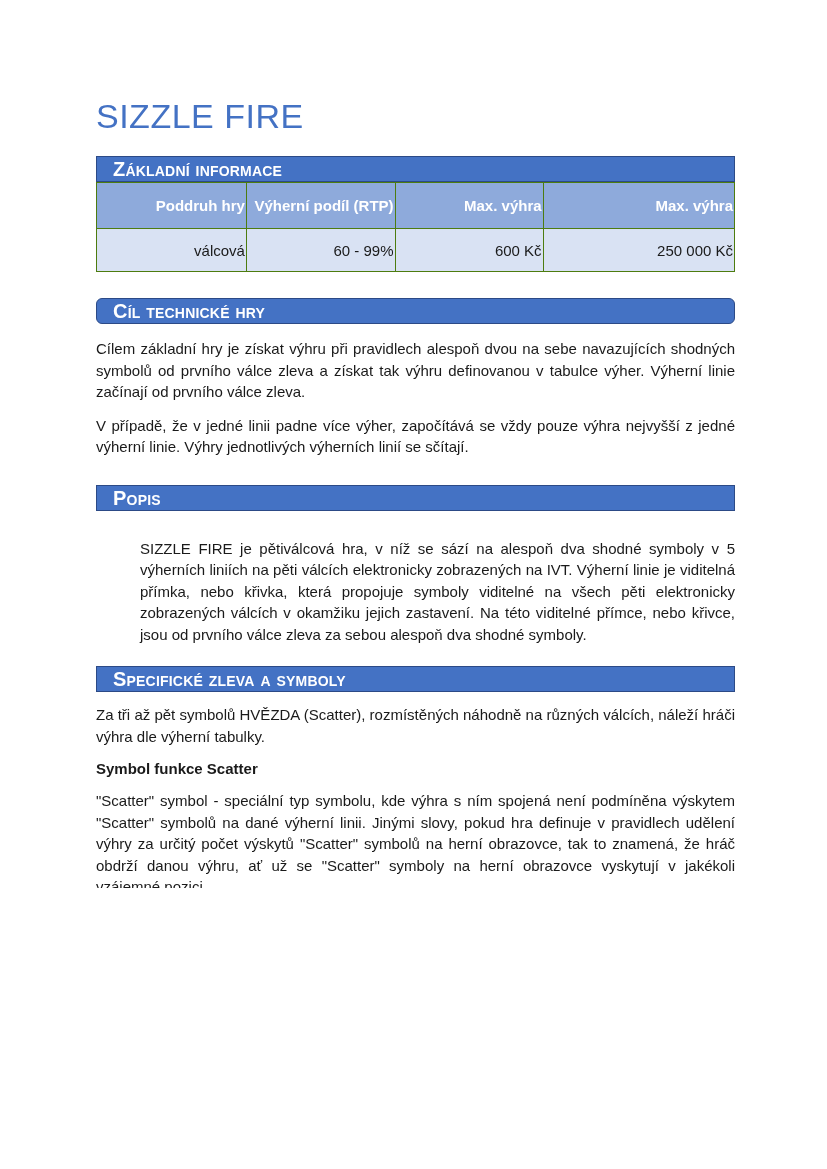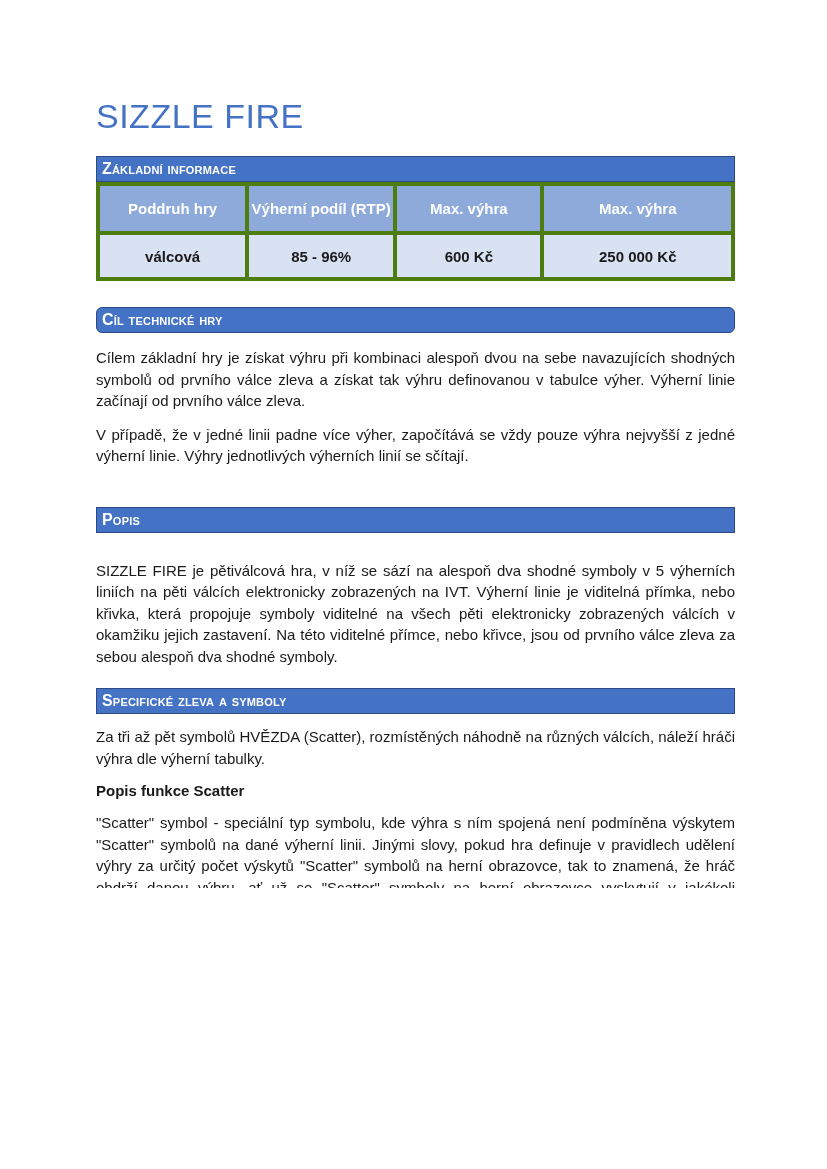--- a/index.html
+++ b/index.html
@@ -27,68 +27,68 @@
     line-height: 40px;
     font-weight: 400;
     letter-spacing: 0.5px;
     color: #4472C4;
   }
   .section-bar {
     background: #4472C4;
     border: 1px solid #2c4a86;
     color: #ffffff;
     font-weight: 700;
-    font-size: 16px;
+    font-size: 20px;
     line-height: 16px;
-    padding: 4px 5px;
+    padding: 4px 16px;
     font-variant: small-caps;
     letter-spacing: 0.2px;
   }
   .bar-basic    { margin-top: 20px; }
   .bar-goal     { margin-top: 26px; border-radius: 6px; }
-  .bar-desc     { margin-top: 40px; }
+  .bar-desc     { margin-top: 27px; }
   .bar-specific { margin-top: 21px; }
 
   .info-table {
     width: 100%;
     border-collapse: collapse;
     table-layout: fixed;
   }
   .info-table th, .info-table td {
-    border: 4px solid #4d7c0f;
-    text-align: center;
+    border: 1px solid #4d7c0f;
+    text-align: right;
     vertical-align: middle;
     font-size: 15px;
     overflow: hidden;
   }
   .info-table th {
     background: #8EAADB;
     color: #ffffff;
     font-weight: 700;
     height: 43px;
   }
   .info-table td {
     background: #D9E2F3;
     color: #1a1a1a;
-    font-weight: 700;
+    font-weight: 400;
     height: 40px;
   }
   .col-1 { width: 23.5%; }
   .col-2 { width: 23.3%; }
   .col-3 { width: 23.2%; }
   .col-4 { width: 30.0%; }
 
   .body-para {
     margin: 12px 0 0 0;
     font-size: 15px;
     line-height: 21.5px;
     text-align: justify;
   }
   .para-first { margin-top: 14px; }
-  .desc-para  { margin-top: 27px; }
+  .desc-para  { margin-top: 27px; margin-left: 44px; }
 
   .sub-heading {
     margin: 19px 0 0 0;
     font-size: 15px;
     line-height: 18px;
     font-weight: 700;
   }
   .sub-heading + .body-para { }
   .sub-heading.second { margin-top: 13px; }
 </style>
@@ -114,42 +114,42 @@
       <tr>
         <th>Poddruh hry</th>
         <th>Výherní podíl (RTP)</th>
         <th>Max. výhra</th>
         <th>Max. výhra</th>
       </tr>
     </thead>
     <tbody>
       <tr>
         <td>válcová</td>
-        <td>85 - 96%</td>
+        <td>60 - 99%</td>
         <td>600 Kč</td>
         <td>250 000 Kč</td>
       </tr>
     </tbody>
   </table>
 
   <div class="section-bar bar-goal">
     <span>Cíl technické hry</span>
   </div>
 
-  <p class="body-para para-first">Cílem základní hry je získat výhru při kombinaci alespoň dvou na sebe navazujících shodných symbolů od prvního válce zleva a získat tak výhru definovanou v tabulce výher. Výherní linie začínají od prvního válce zleva.</p>
+  <p class="body-para para-first">Cílem základní hry je získat výhru při pravidlech alespoň dvou na sebe navazujících shodných symbolů od prvního válce zleva a získat tak výhru definovanou v tabulce výher. Výherní linie začínají od prvního válce zleva.</p>
   <p class="body-para">V případě, že v jedné linii padne více výher, započítává se vždy pouze výhra nejvyšší z jedné výherní linie. Výhry jednotlivých výherních linií se sčítají.</p>
 
   <div class="section-bar bar-desc">
     <span>Popis</span>
   </div>
 
   <p class="body-para desc-para">SIZZLE FIRE je pětiválcová hra, v níž se sází na alespoň dva shodné symboly v 5 výherních liniích na pěti válcích elektronicky zobrazených na IVT. Výherní linie je viditelná přímka, nebo křivka, která propojuje symboly viditelné na všech pěti elektronicky zobrazených válcích v okamžiku jejich zastavení. Na této viditelné přímce, nebo křivce, jsou od prvního válce zleva za sebou alespoň dva shodné symboly.</p>
 
   <div class="section-bar bar-specific">
     <span>Specifické zleva a symboly</span>
   </div>
 
   <p class="body-para">Za tři až pět symbolů HVĚZDA (Scatter), rozmístěných náhodně na různých válcích, náleží hráči výhra dle výherní tabulky.</p>
 
-  <h3 class="sub-heading second">Popis funkce Scatter</h3>
+  <h3 class="sub-heading second">Symbol funkce Scatter</h3>
   <p class="body-para">"Scatter" symbol - speciální typ symbolu, kde výhra s ním spojená není podmíněna výskytem "Scatter" symbolů na dané výherní linii. Jinými slovy, pokud hra definuje v pravidlech udělení výhry za určitý počet výskytů "Scatter" symbolů na herní obrazovce, tak to znamená, že hráč obdrží danou výhru, ať už se "Scatter" symboly na herní obrazovce vyskytují v jakékoli vzájemné pozici.</p>
 
 </div>
 
 </body></html>

